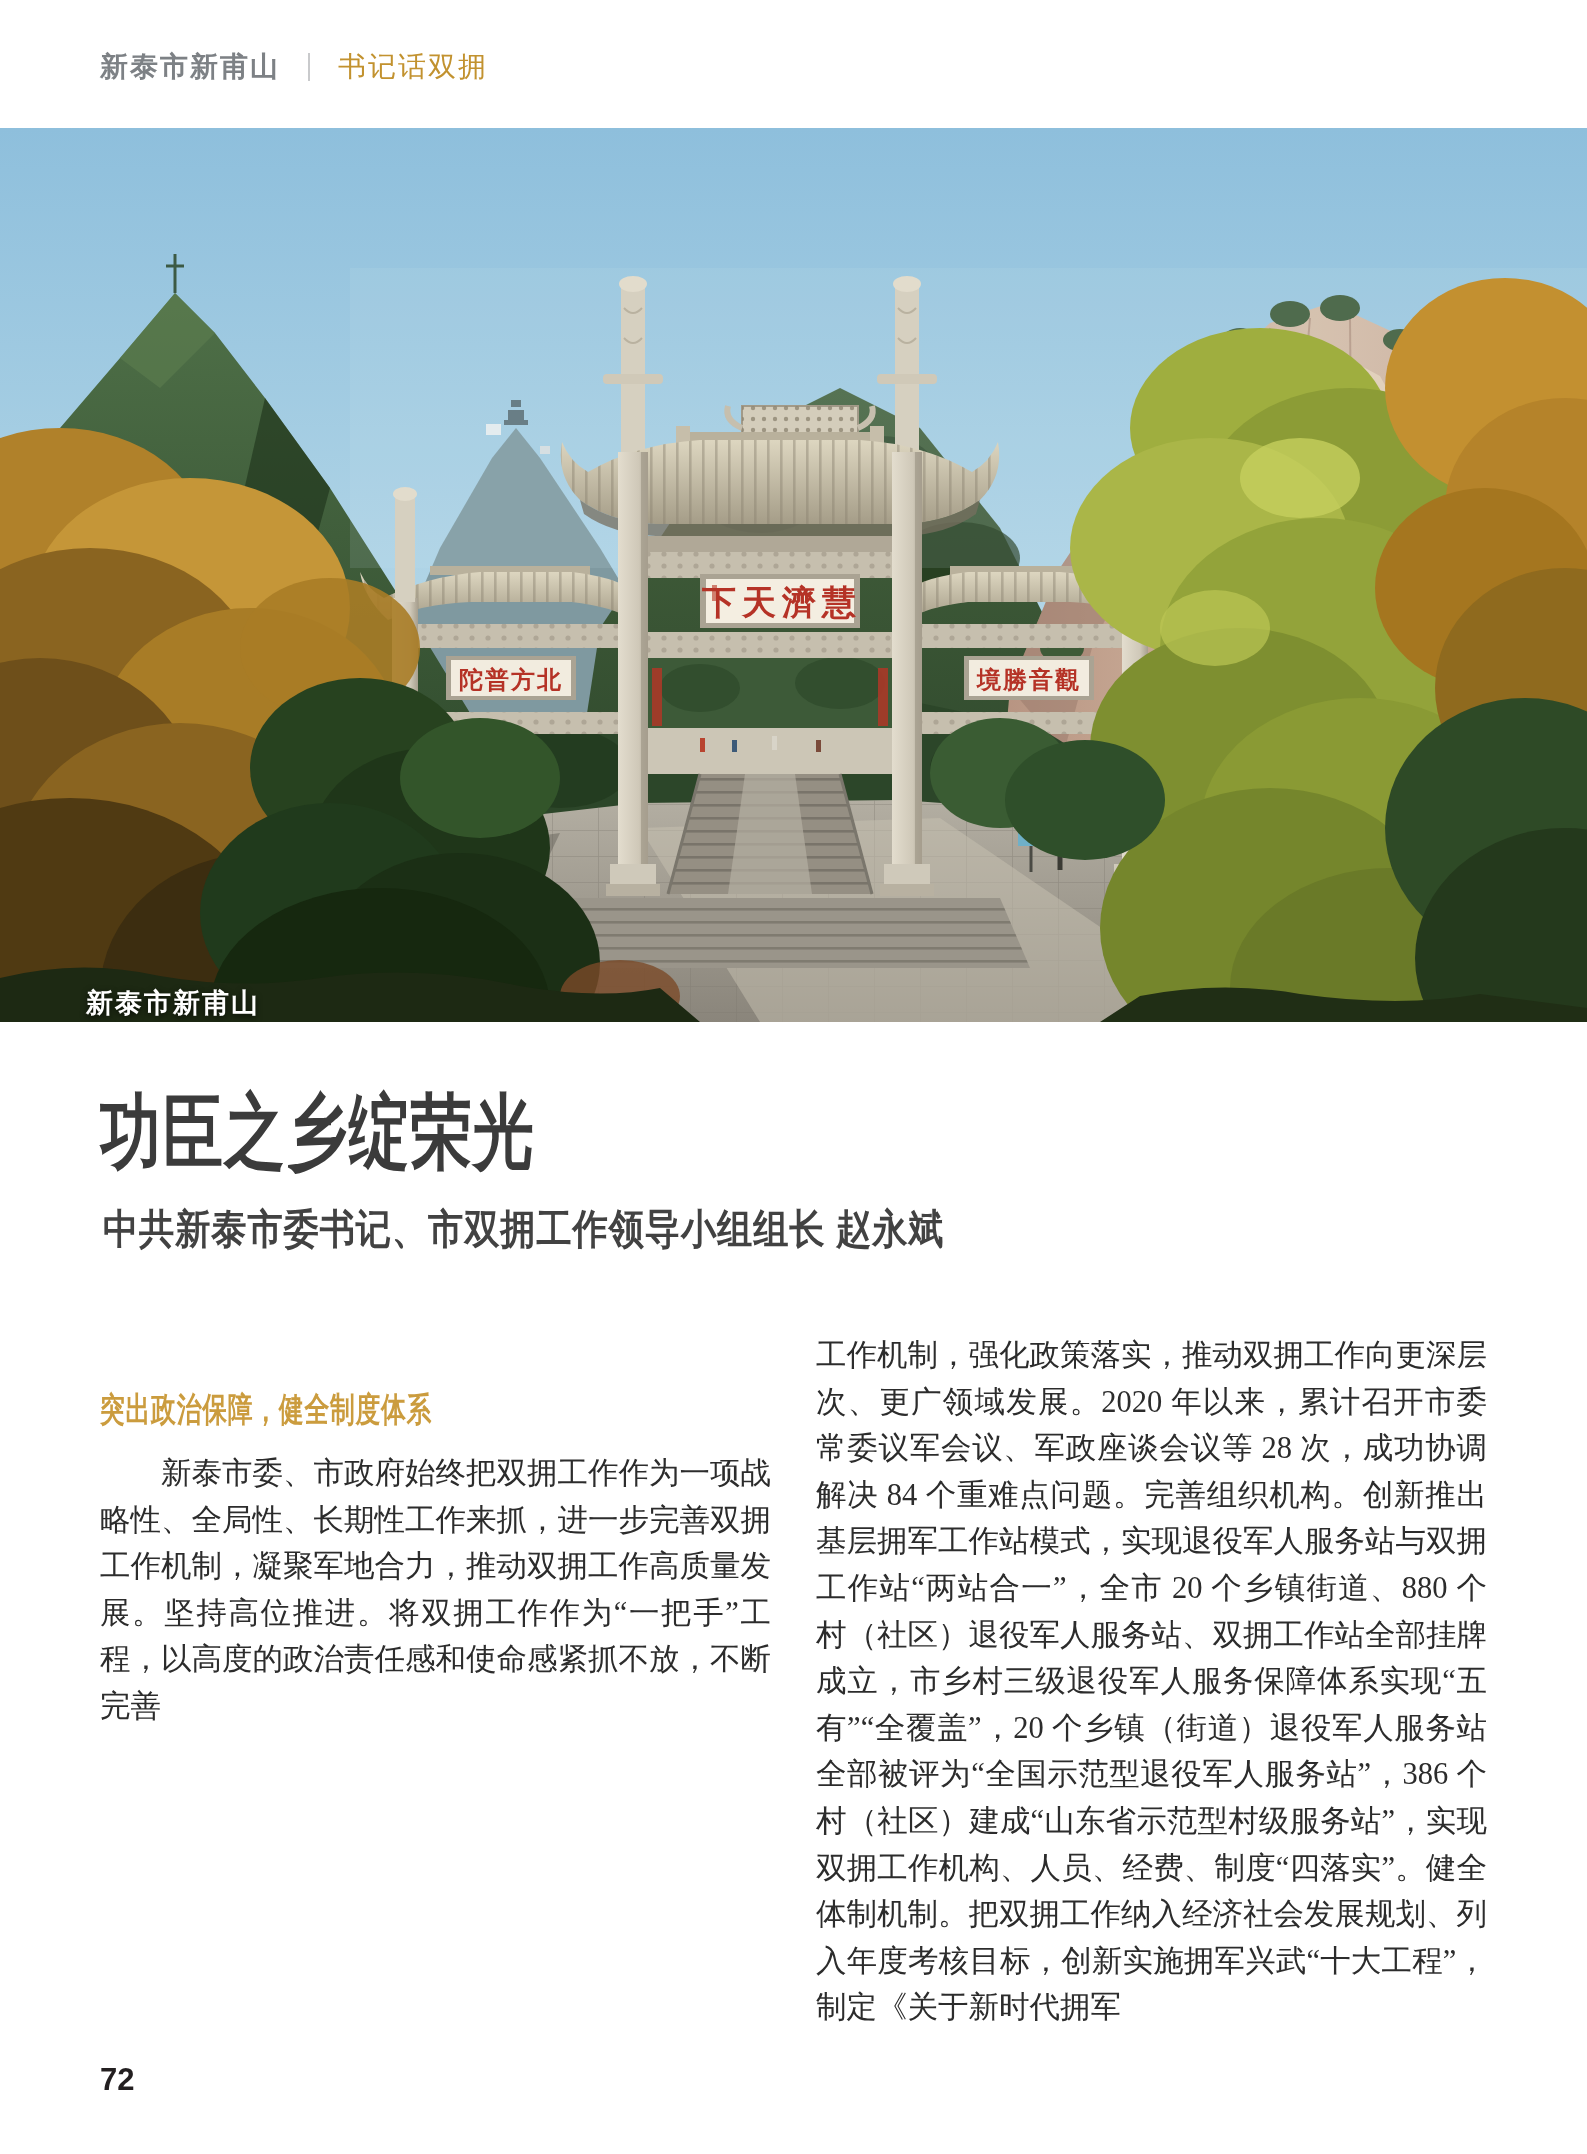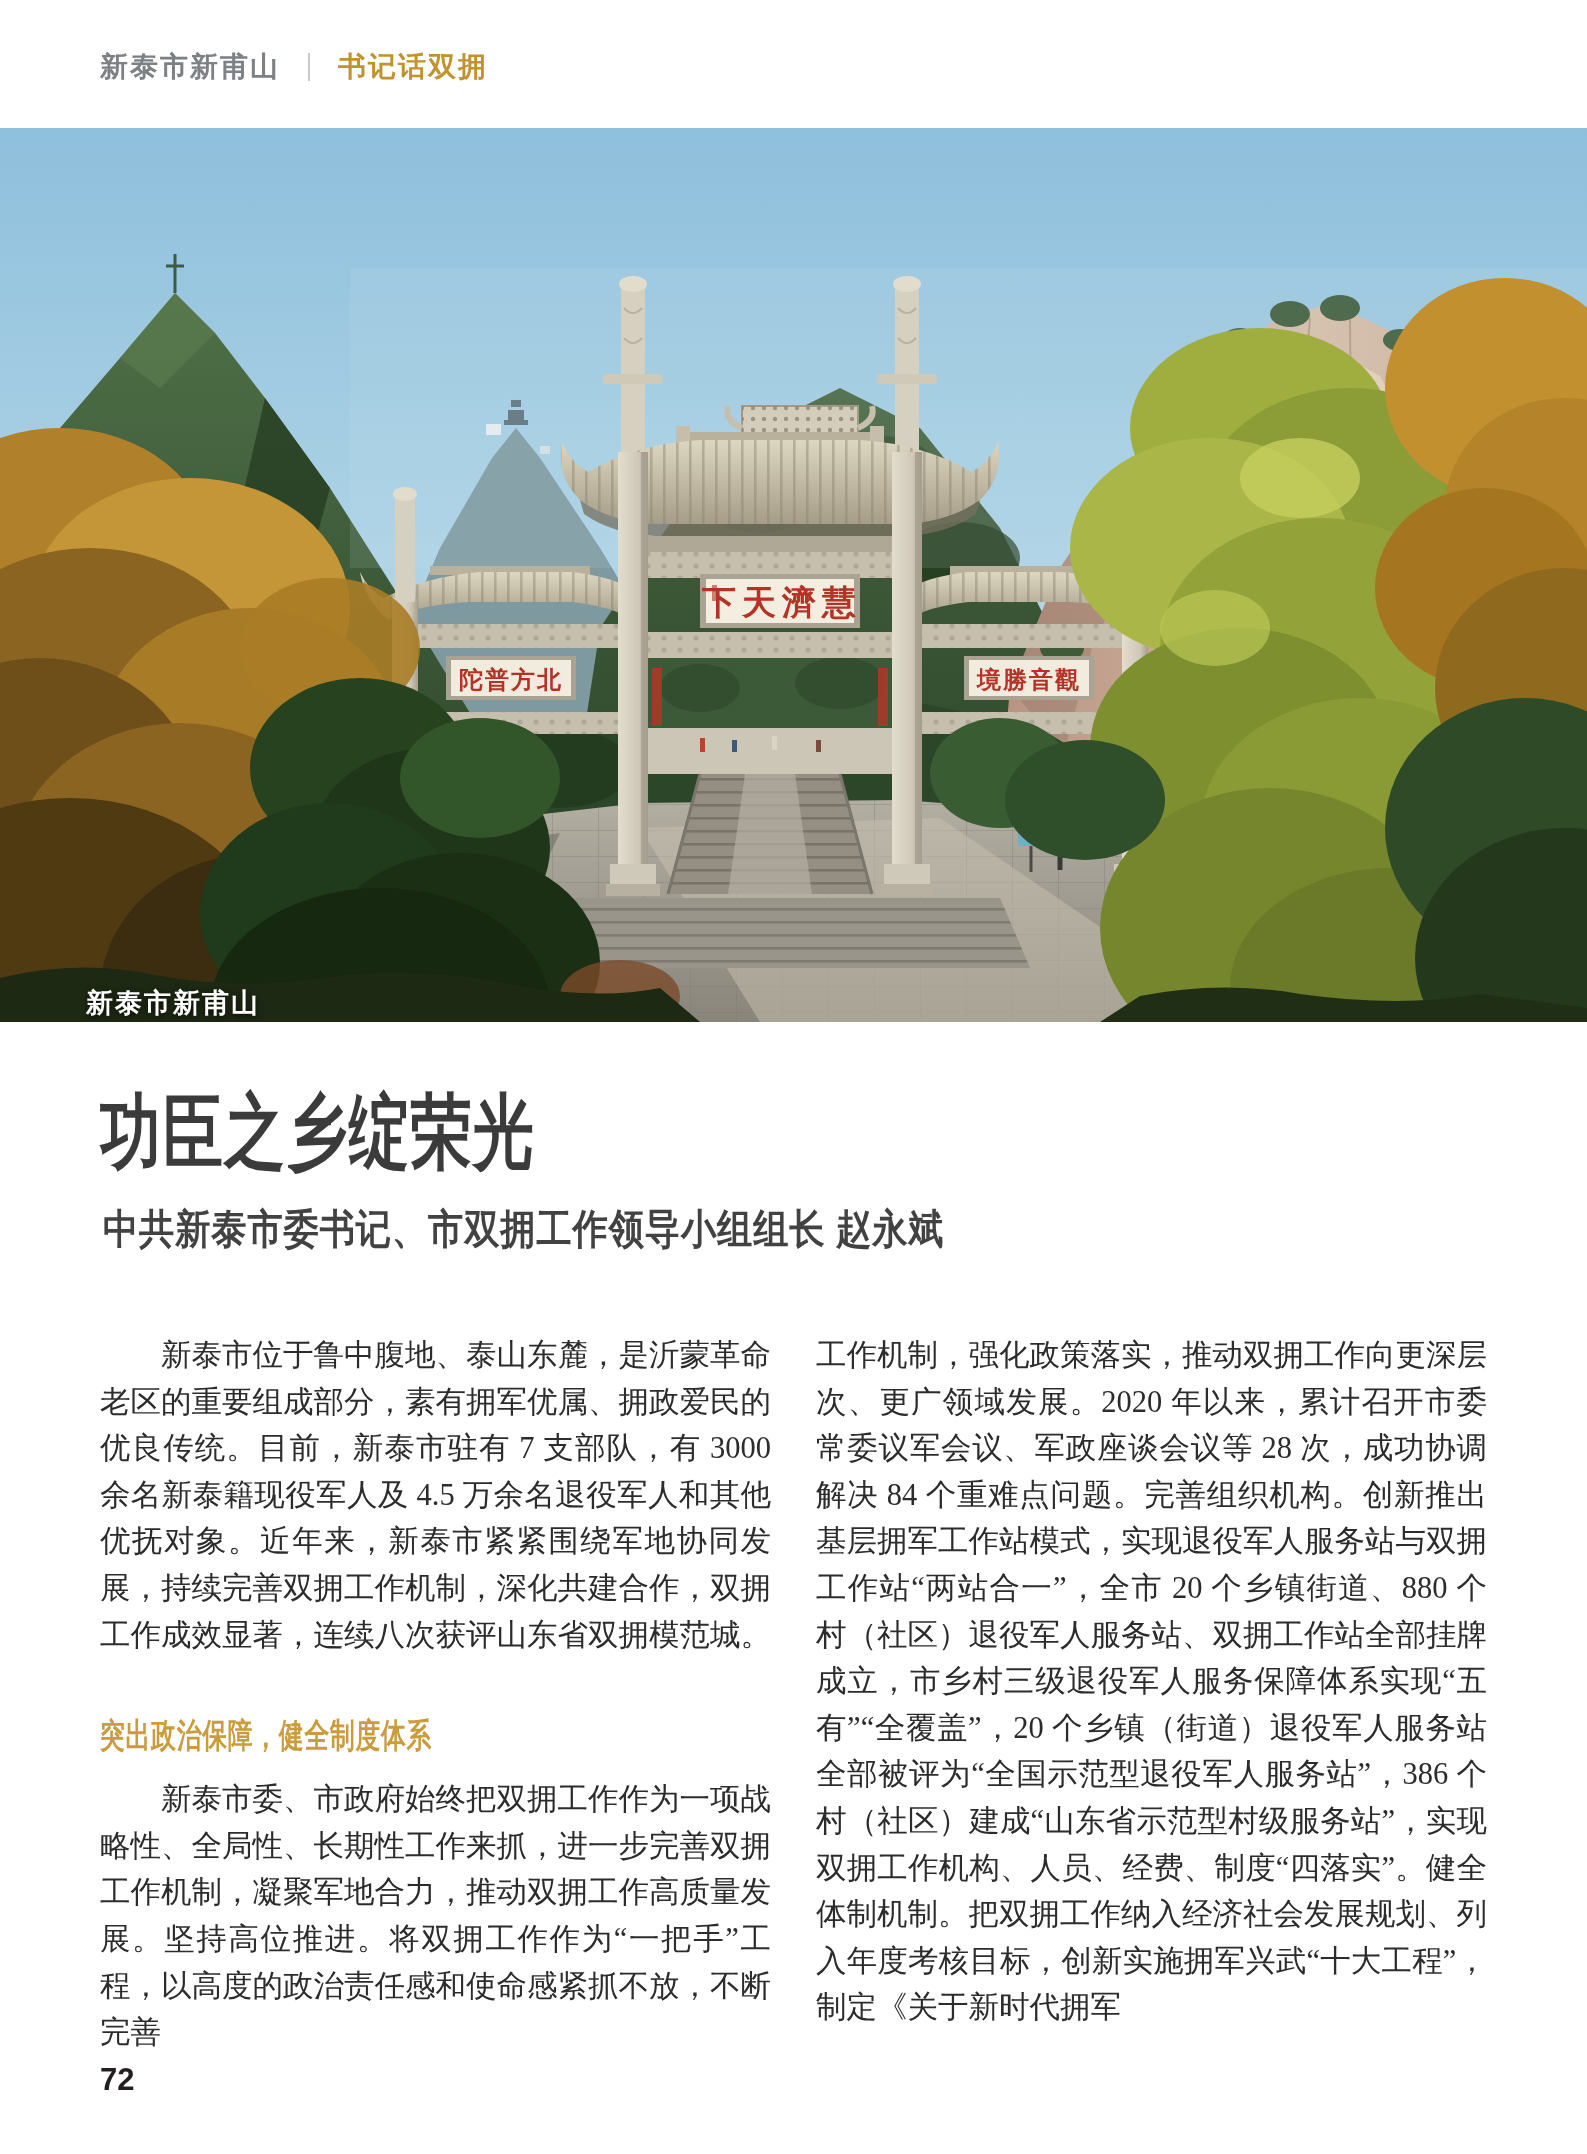--- a/index.html
+++ b/index.html
@@ -3,21 +3,21 @@
 <meta charset="utf-8">
 <style>
   html,body{margin:0;padding:0;background:#ffffff;}
   .page{position:relative;width:1587px;height:2154px;background:#ffffff;overflow:hidden;
         font-family:"Liberation Sans","DejaVu Sans",sans-serif;}
 
   
   .hdr{position:absolute;top:48px;left:100px;display:flex;align-items:center;gap:28px;}
   .hdr-title{font-size:28px;font-weight:bold;color:#7d8185;letter-spacing:2px;}
   .hdr-divider{width:2px;height:28px;background:#c9cacc;}
-  .hdr-label{font-size:28px;font-weight:bold;color:#c2922f;letter-spacing:2px;text-align:right;}
+  .hdr-label{font-size:28px;font-weight:normal;color:#c2922f;letter-spacing:2px;text-align:right;}
 
   
   .photo{position:absolute;top:128px;left:0;width:1587px;height:894px;margin:0;overflow:hidden;}
   .photo svg{display:block;}
   .photo-caption{position:absolute;left:86px;top:845px;color:#ffffff;font-size:27px;font-weight:bold;
                  letter-spacing:2px;text-shadow:0 2px 6px rgba(0,0,0,.75);margin-top:12px;}
 
   
   .title{position:absolute;top:1078px;left:100px;margin:0;
          font-family:"Liberation Serif","DejaVu Serif",serif;
@@ -314,21 +314,20 @@
       <path d="M1100,894 L1140,868 Q1220,852 1300,866 Q1400,880 1480,866 L1587,880 L1587,894 Z" fill="#202e15"></path>
     </svg>
     <figcaption class="photo-caption">新泰市新甫山</figcaption>
   </figure>
 
   <h1 class="title">功臣之乡绽荣光</h1>
   <div class="byline">中共新泰市委书记、市双拥工作领导小组组长  赵永斌</div>
 
   <div class="columns">
     <div class="col">
-      <p class="indent">新泰市位于鲁中腹地、泰山东麓，是沂蒙革命老区的重要组成部分，素有拥军优属、拥政爱民的优良传统。目前，新泰市驻有 7 支部队，有 3000 余名新泰籍现役军人及 4.5 万余名退役军人和其他优抚对象。近年来，新泰市紧紧围绕军地协同发展，持续完善双拥工作机制，深化共建合作，双拥工作成效显著，连续八次获评山东省双拥模范城。</p>
       <h2 class="sec-head">突出政治保障，健全制度体系</h2>
       <p class="indent">新泰市委、市政府始终把双拥工作作为一项战略性、全局性、长期性工作来抓，进一步完善双拥工作机制，凝聚军地合力，推动双拥工作高质量发展。坚持高位推进。将双拥工作作为“一把手”工程，以高度的政治责任感和使命感紧抓不放，不断完善</p>
     </div>
     <div class="col">
       <p>工作机制，强化政策落实，推动双拥工作向更深层次、更广领域发展。2020 年以来，累计召开市委常委议军会议、军政座谈会议等 28 次，成功协调解决 84 个重难点问题。完善组织机构。创新推出基层拥军工作站模式，实现退役军人服务站与双拥工作站“两站合一”，全市 20 个乡镇街道、880 个村（社区）退役军人服务站、双拥工作站全部挂牌成立，市乡村三级退役军人服务保障体系实现“五有”“全覆盖”，20 个乡镇（街道）退役军人服务站全部被评为“全国示范型退役军人服务站”，386 个村（社区）建成“山东省示范型村级服务站”，实现双拥工作机构、人员、经费、制度“四落实”。健全体制机制。把双拥工作纳入经济社会发展规划、列入年度考核目标，创新实施拥军兴武“十大工程”，制定《关于新时代拥军</p>
     </div>
   </div>
 
   <span class="page-num">72</span>
 

